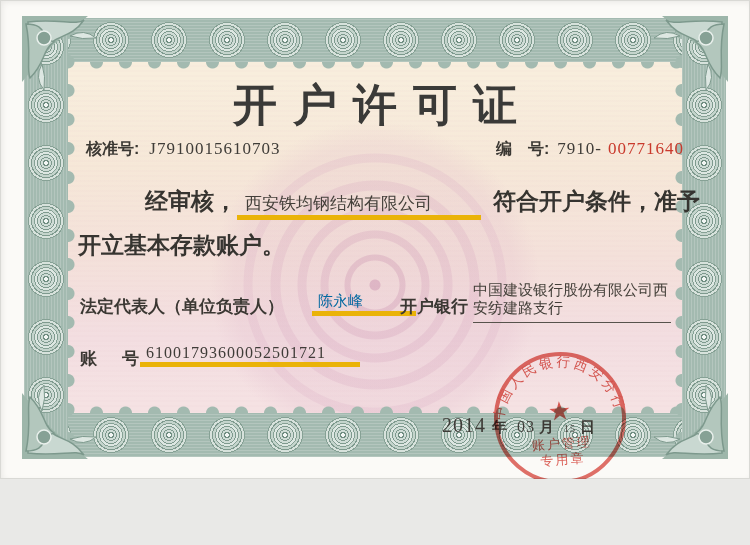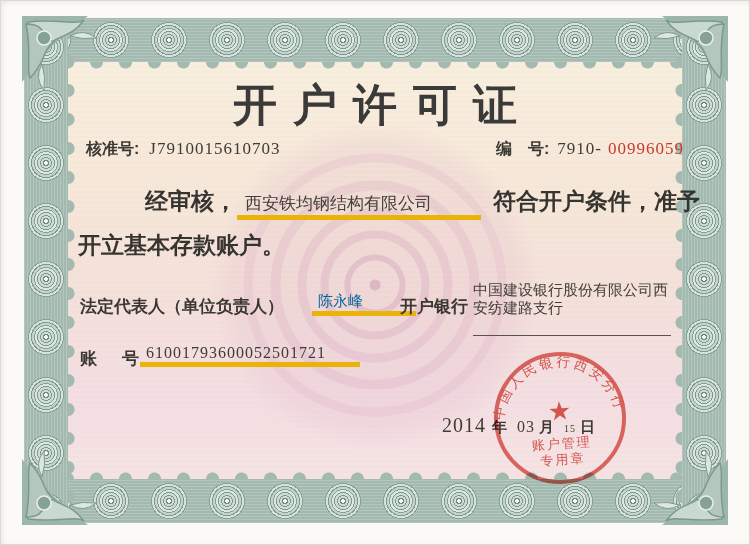--- a/index.html
+++ b/index.html
@@ -1,16 +1,16 @@
 <!DOCTYPE html>
 <html><head>
 <meta charset="utf-8">
 <style>
   html,body{margin:0;padding:0;background:#e9e9e7;font-family:"Liberation Sans",sans-serif;}
-  .page{position:relative;width:750px;height:545px;background:#fbfaf7;overflow:hidden;
+  .page{position:relative;width:750px;height:479px;background:#fbfaf7;overflow:hidden;
         box-shadow:inset 0 0 0 1px #d9d9d5, inset 2px 2px 6px rgba(0,0,0,.08);}
   
   .inner-bg{position:absolute;left:64px;top:58px;right:64px;bottom:62px;z-index:1;
     background:
       radial-gradient(circle at 311px 227px, rgba(205,150,178,.50) 0 5px, rgba(205,150,178,0) 6px),
       radial-gradient(circle at 311px 227px, rgba(205,150,178,0) 24px, rgba(205,150,178,.35) 25px 30px, rgba(205,150,178,0) 31px),
       radial-gradient(circle at 311px 227px, rgba(205,150,178,0) 46px, rgba(210,158,184,.30) 47px 54px, rgba(205,150,178,0) 55px),
       radial-gradient(circle at 311px 227px, rgba(205,150,178,0) 68px, rgba(214,165,190,.28) 69px 77px, rgba(205,150,178,0) 78px),
       radial-gradient(circle at 311px 227px, rgba(205,150,178,0) 94px, rgba(214,165,190,.25) 95px 104px, rgba(205,150,178,0) 105px),
       radial-gradient(circle at 311px 227px, rgba(205,150,178,0) 122px, rgba(216,170,194,.22) 123px 131px, rgba(205,150,178,0) 132px),
@@ -129,36 +129,36 @@
     <div class="abs title">开户许可证</div>
 
     <div class="abs row-flex" style="left:86px;top:139px;">
       <span class="label-bold">核准号:</span>
       <span class="num-serif" style="margin-left:10px;">J7910015610703</span>
     </div>
 
     <div class="abs row-flex" style="left:496px;top:139px;">
       <span class="label-bold">编　号:</span>
       <span class="num-serif" style="margin-left:8px;">7910-</span>
-      <span class="num-serif red-num" style="margin-left:6px;">00996059</span>
+      <span class="num-serif red-num" style="margin-left:6px;">00771640</span>
     </div>
 
     <div class="abs row-flex" style="left:145px;top:186px;">
       <span class="big-bold">经审核，</span>
       <span class="u-line small-serif" style="width:236px;padding-left:8px;font-size:17px;">西安铁均钢结构有限公司</span>
       <span class="big-bold" style="margin-left:12px;">符合开户条件，准予</span>
     </div>
 
     <div class="abs big-bold" style="left:78px;top:230px;">开立基本存款账户。</div>
 
     <div class="abs label-bold" style="left:80px;top:295px;font-size:17px;">法定代表人（单位负责人）</div>
     <span class="abs u-line small-serif" style="left:312px;top:292px;width:98px;padding-left:6px;color:#0369a1;">陈永峰</span>
 
     <div class="abs label-bold" style="left:400px;top:295px;font-size:17px;">开户银行</div>
-    <div class="abs small-serif" style="left:473px;top:281px;width:198px;line-height:18px;border-bottom:1px solid #57534c;padding-bottom:18px;">中国建设银行股份有限公司西安纺建路支行</div>
+    <div class="abs small-serif" style="left:473px;top:281px;width:198px;line-height:18px;border-bottom:1px solid #57534c;padding-bottom:5px;">中国建设银行股份有限公司西安纺建路支行</div>
 
     <div class="abs label-bold" style="left:80px;top:347px;font-size:17px;">账</div>
     <div class="abs label-bold" style="left:122px;top:347px;font-size:17px;">号</div>
     <span class="abs u-line num-serif" style="left:140px;top:344px;width:214px;padding-left:6px;font-size:16px;">61001793600052501721</span>
 
 
     <div class="abs row-flex" style="left:442px;top:414px;">
       <span class="num-serif" style="font-size:20px;">2014</span>
       <span class="label-bold" style="margin-left:6px;font-size:15px;">年</span>
       <span class="num-serif" style="margin-left:10px;font-size:16px;">03</span>

